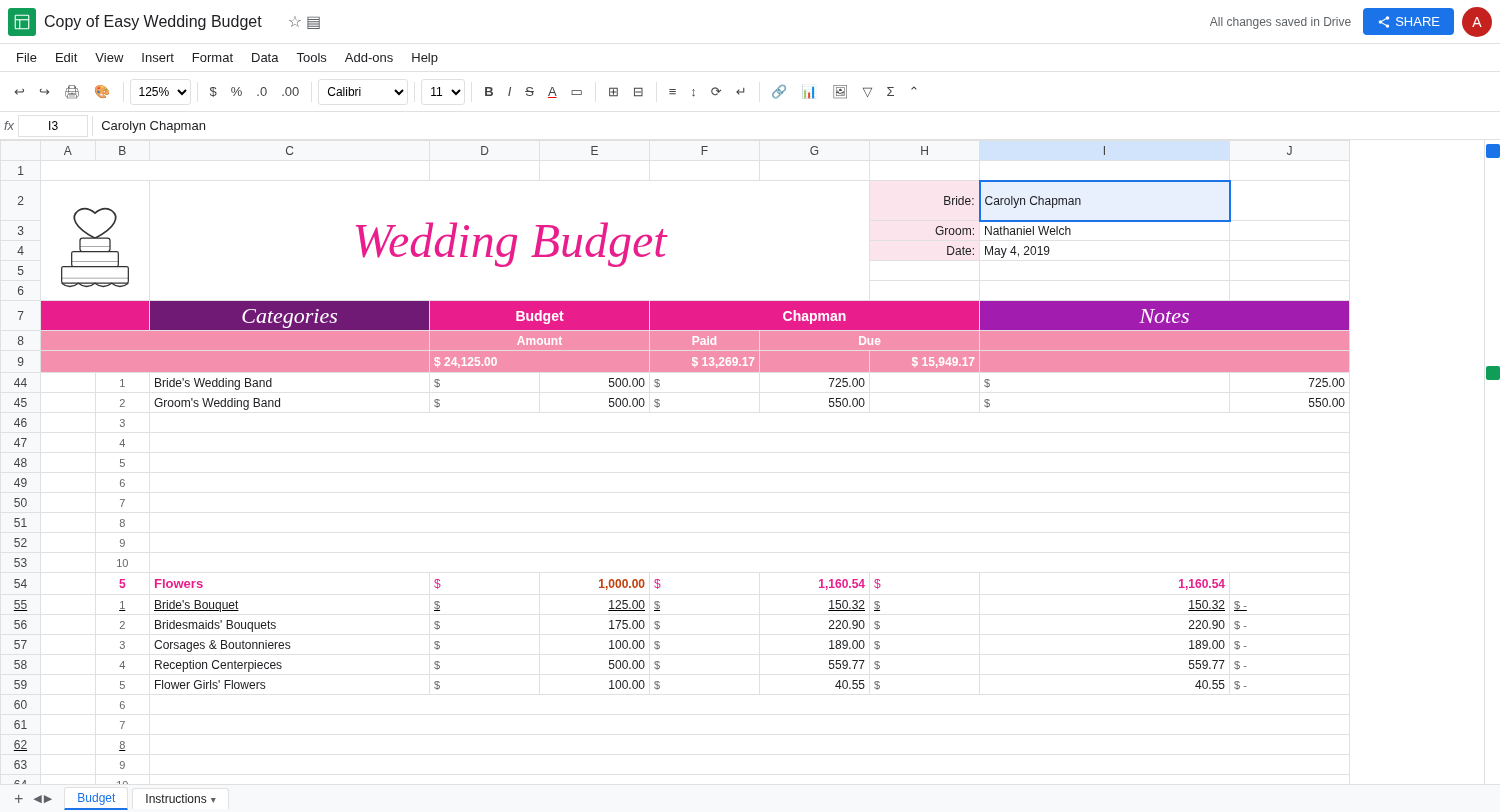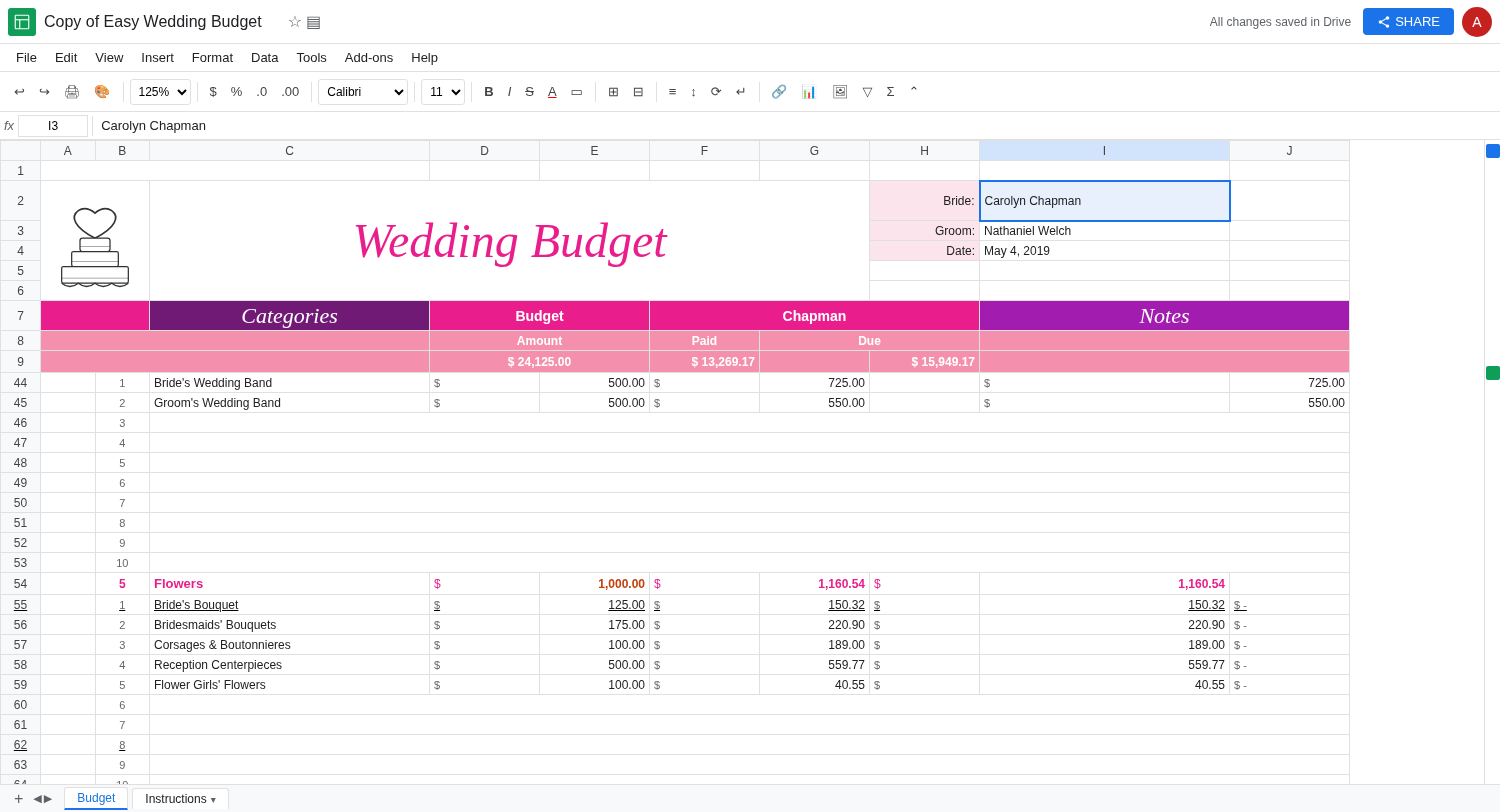--- a/index.html
+++ b/index.html
@@ -456,21 +456,21 @@
           <td class="cell" colspan="3" style="background:#f48fad;"></td>
           <td class="cell" colspan="2" style="background:#f48fad; text-align:center; color:#fff; font-weight:bold; font-size:12px;">Amount</td>
           <td class="cell" style="background:#f48fad; text-align:center; color:#fff; font-weight:bold; font-size:12px;">Paid</td>
           <td class="cell" colspan="2" style="background:#f48fad; text-align:center; color:#fff; font-weight:bold; font-size:12px;">Due</td>
           <td class="cell" colspan="2" style="background:#f48fad;"></td>
         </tr>
 
         <tr style="height:22px;">
           <td class="row-header">9</td>
           <td class="cell" colspan="3" style="background:#f48fad;"></td>
-          <td class="cell number-cell" colspan="2" style="background:#f48fad; color:#fff; font-weight:bold; text-align:center; font-size:12px;">$ 24,125.00</td>
+          <td class="cell number-cell" colspan="2" style="background:#f48fad; color:#fff; font-weight:bold; text-align:left; font-size:12px;">$ 24,125.00</td>
           <td class="cell number-cell" style="background:#f48fad; color:#fff; font-weight:bold; text-align:right; font-size:12px;">$ 13,269.17</td>
           <td class="cell" style="background:#f48fad;"></td>
           <td class="cell number-cell" style="background:#f48fad; color:#fff; font-weight:bold; text-align:right; font-size:12px;">$ 15,949.17</td>
           <td class="cell" colspan="2" style="background:#f48fad;"></td>
         </tr>
 
         <tr style="height:20px;">
           <td class="row-header">44</td>
           <td class="cell"></td>
           <td class="cell center-cell" style="color:#666; font-size:11px;">1</td>

